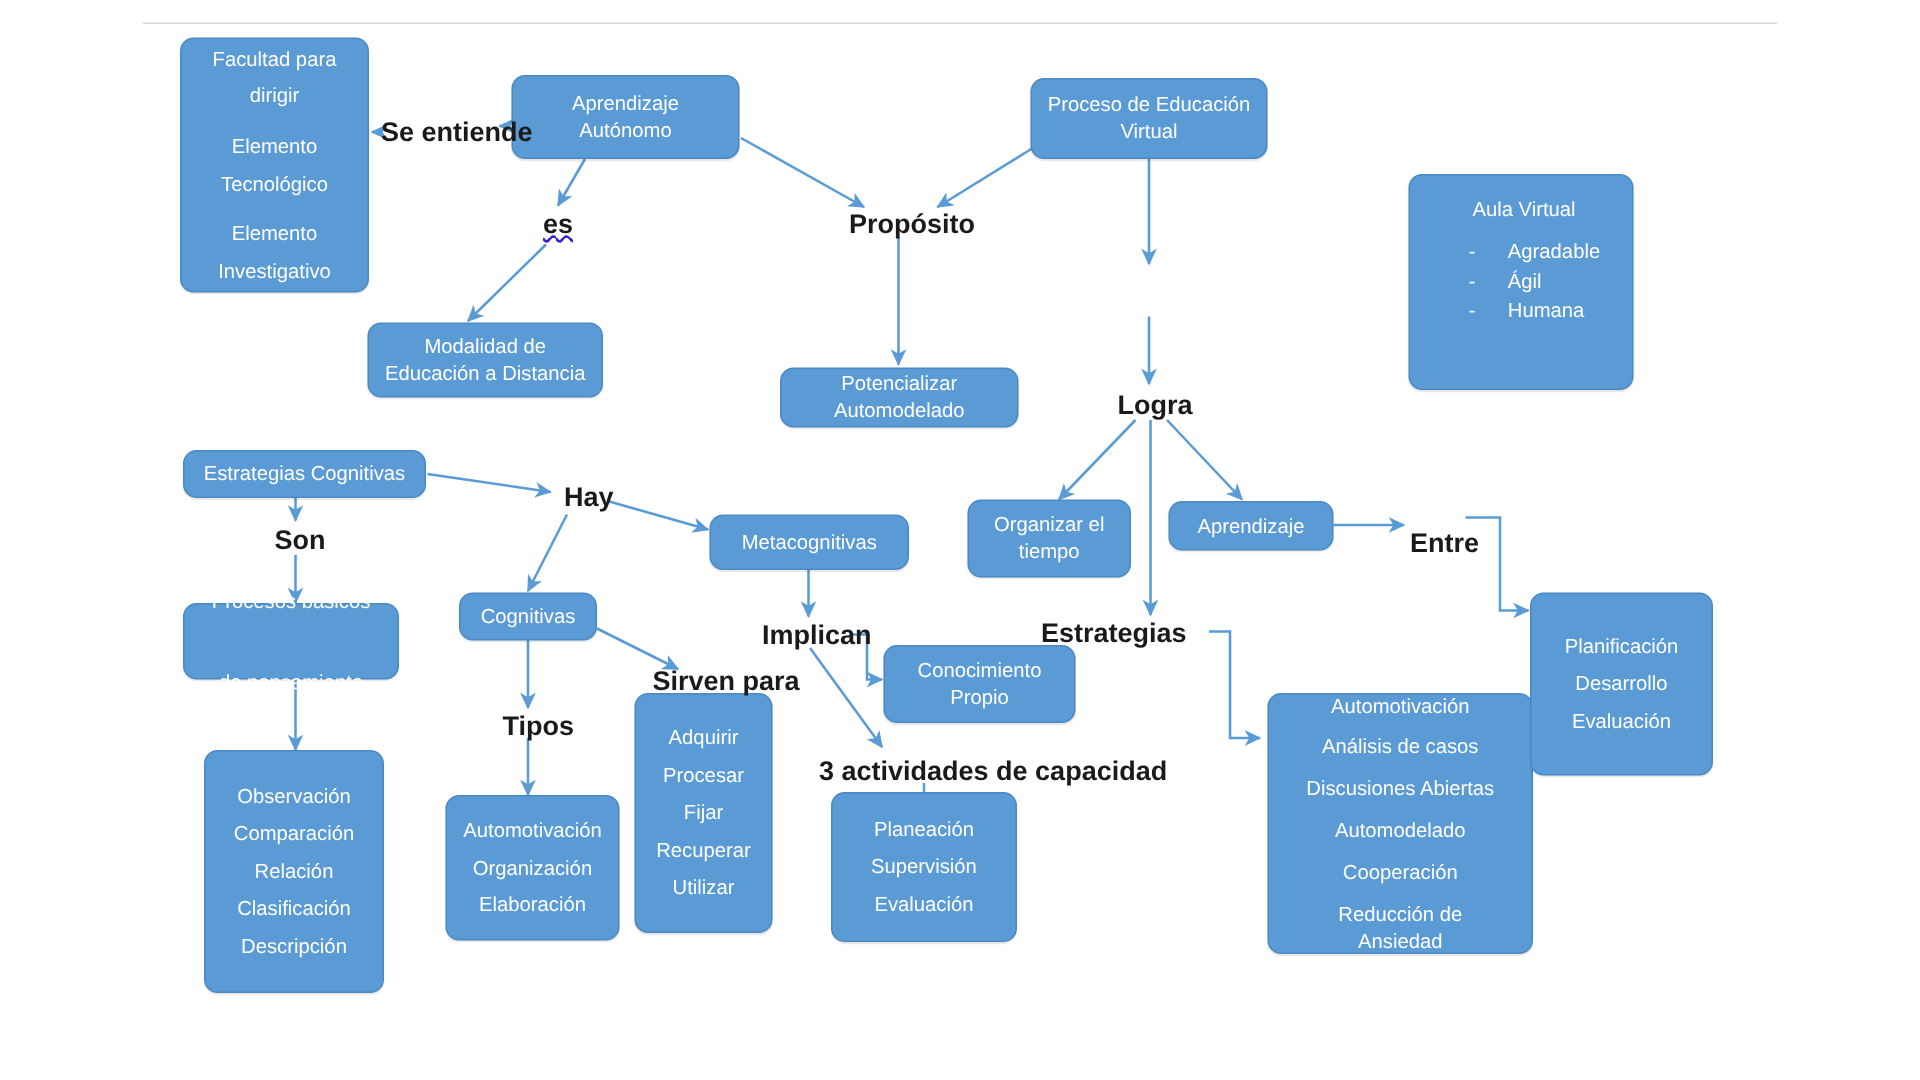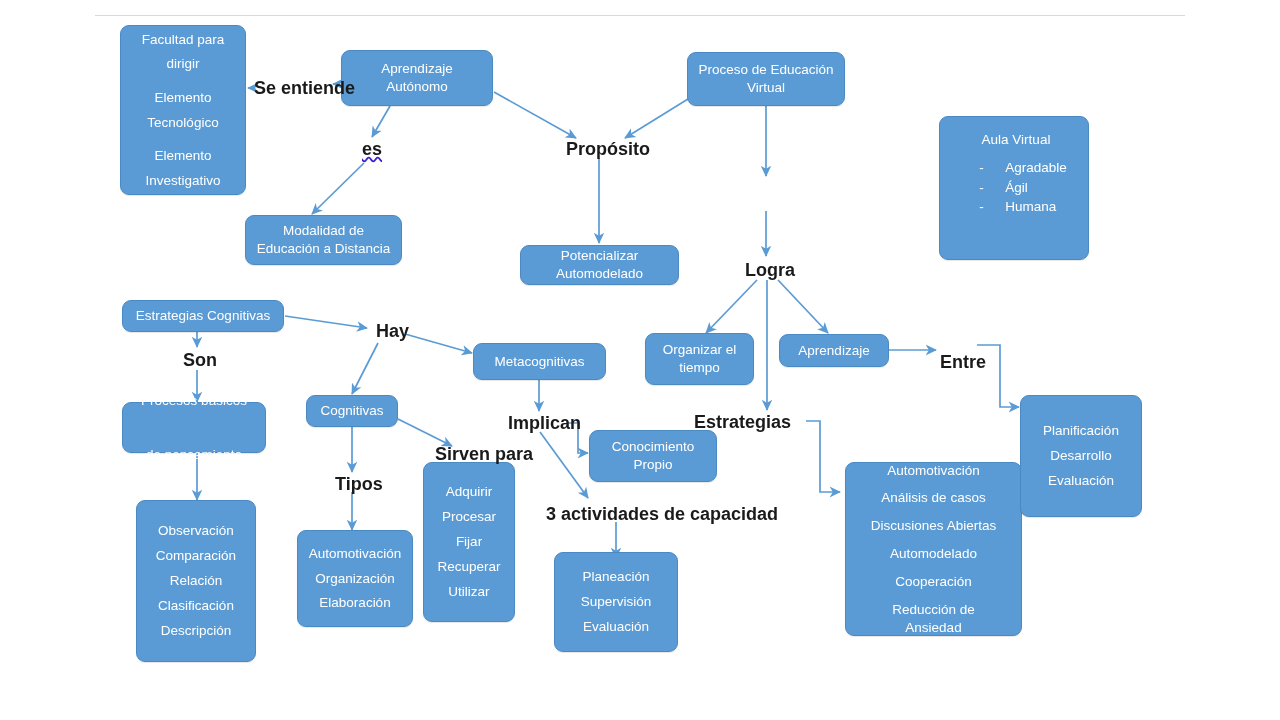--- a/index.html
+++ b/index.html
@@ -247,21 +247,21 @@
 
   <div class="node para" style="left:473px; top:343px; width:133px; height:37px;">
     <span class="ln">Metacognitivas</span>
   </div>
 
   <div class="node para" style="left:589px; top:430px; width:128px; height:52px;">
     <span class="ln">Conocimiento</span>
     <span class="ln">Propio</span>
   </div>
 
-  <div class="node stack" style="left:554px; top:552px; width:124px; height:100px;justify-content:center;">
+  <div class="node stack" style="left:554px; top:528px; width:124px; height:100px;justify-content:center;">
     <span class="ln">Planeación</span>
     <span class="ln">Supervisión</span>
     <span class="ln">Evaluación</span>
   </div>
 
   <div class="node para" style="left:645px; top:333px; width:109px; height:52px;">
     <span class="ln">Organizar el</span>
     <span class="ln">tiempo</span>
   </div>
 

